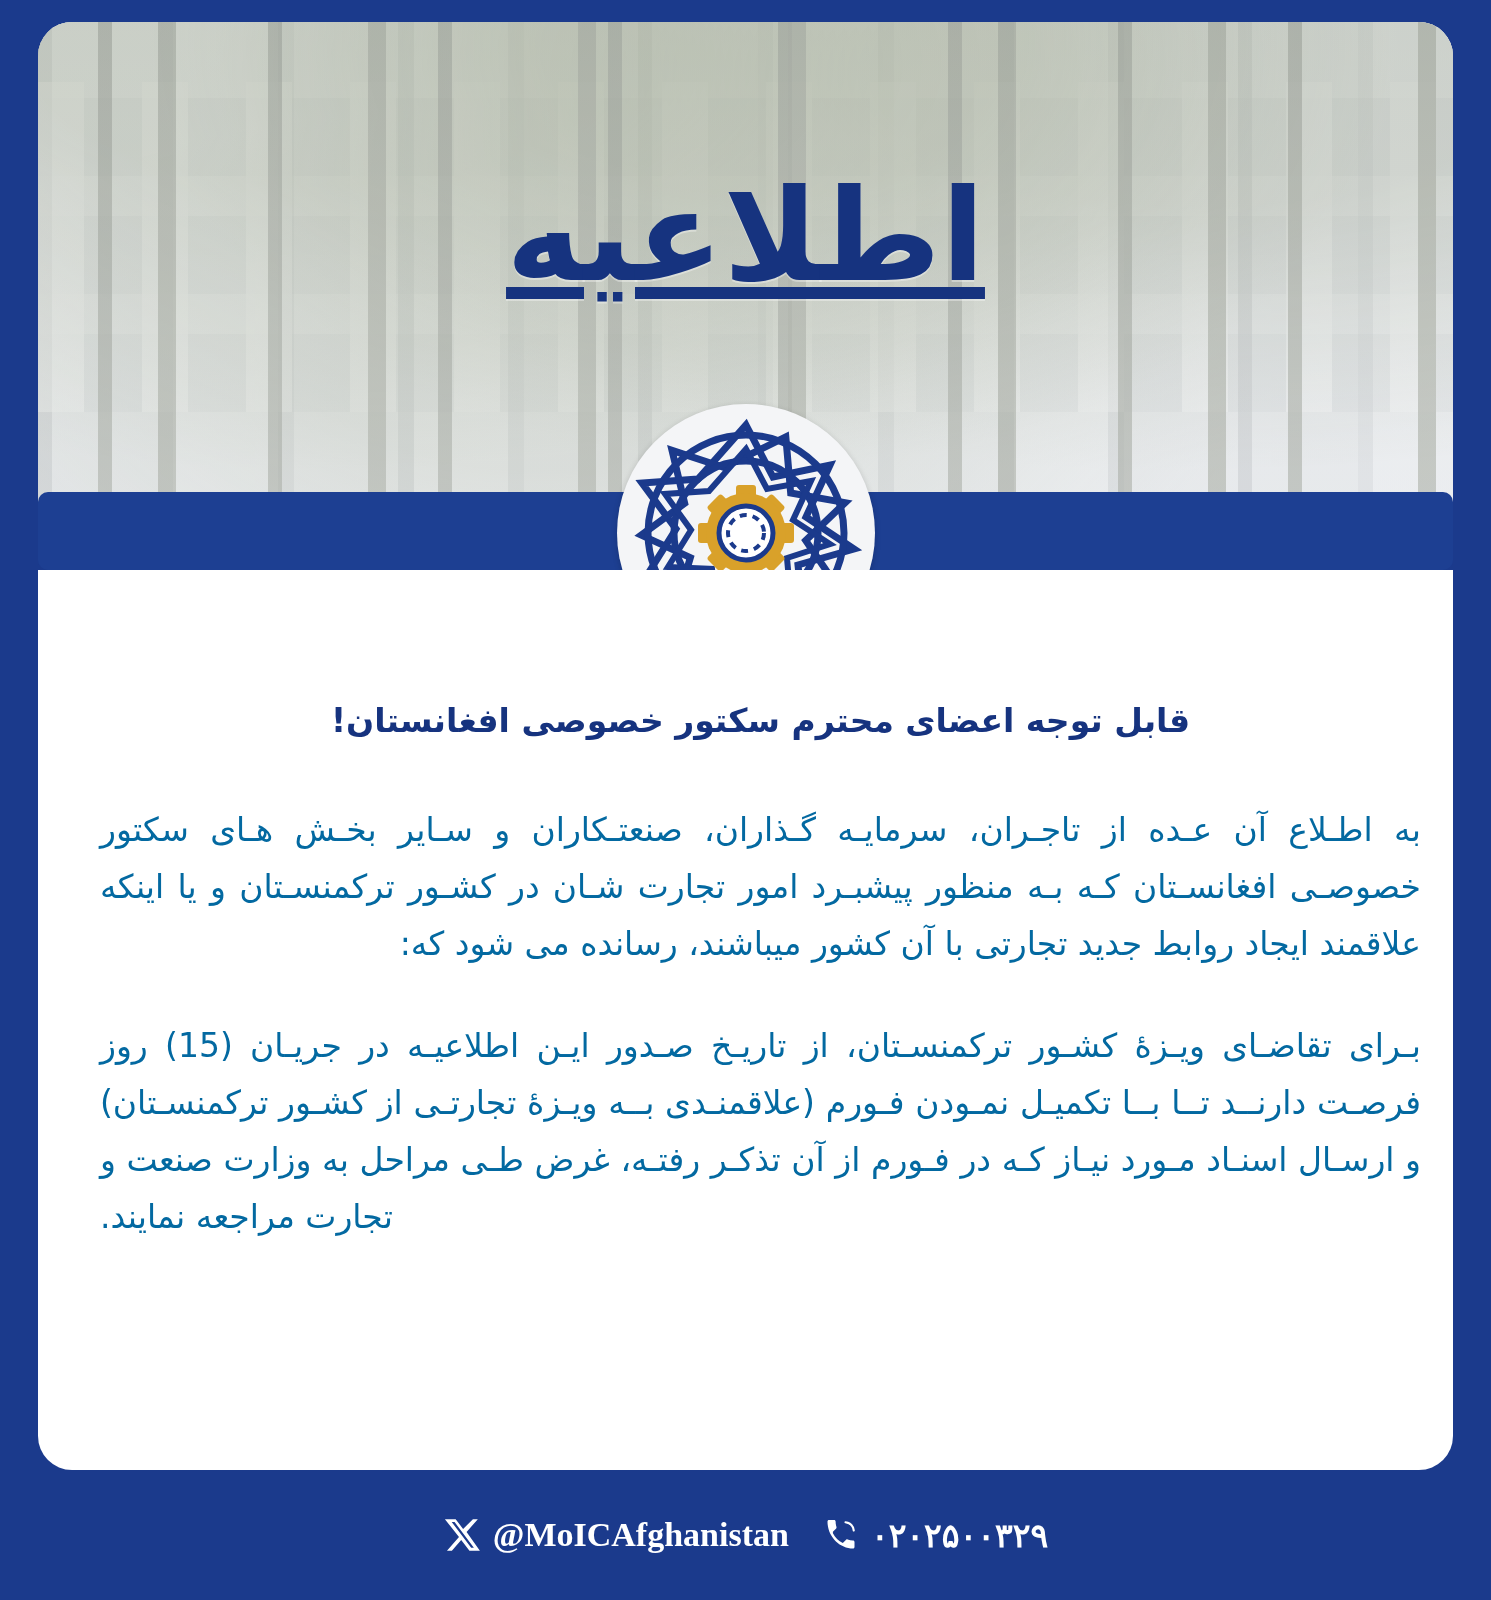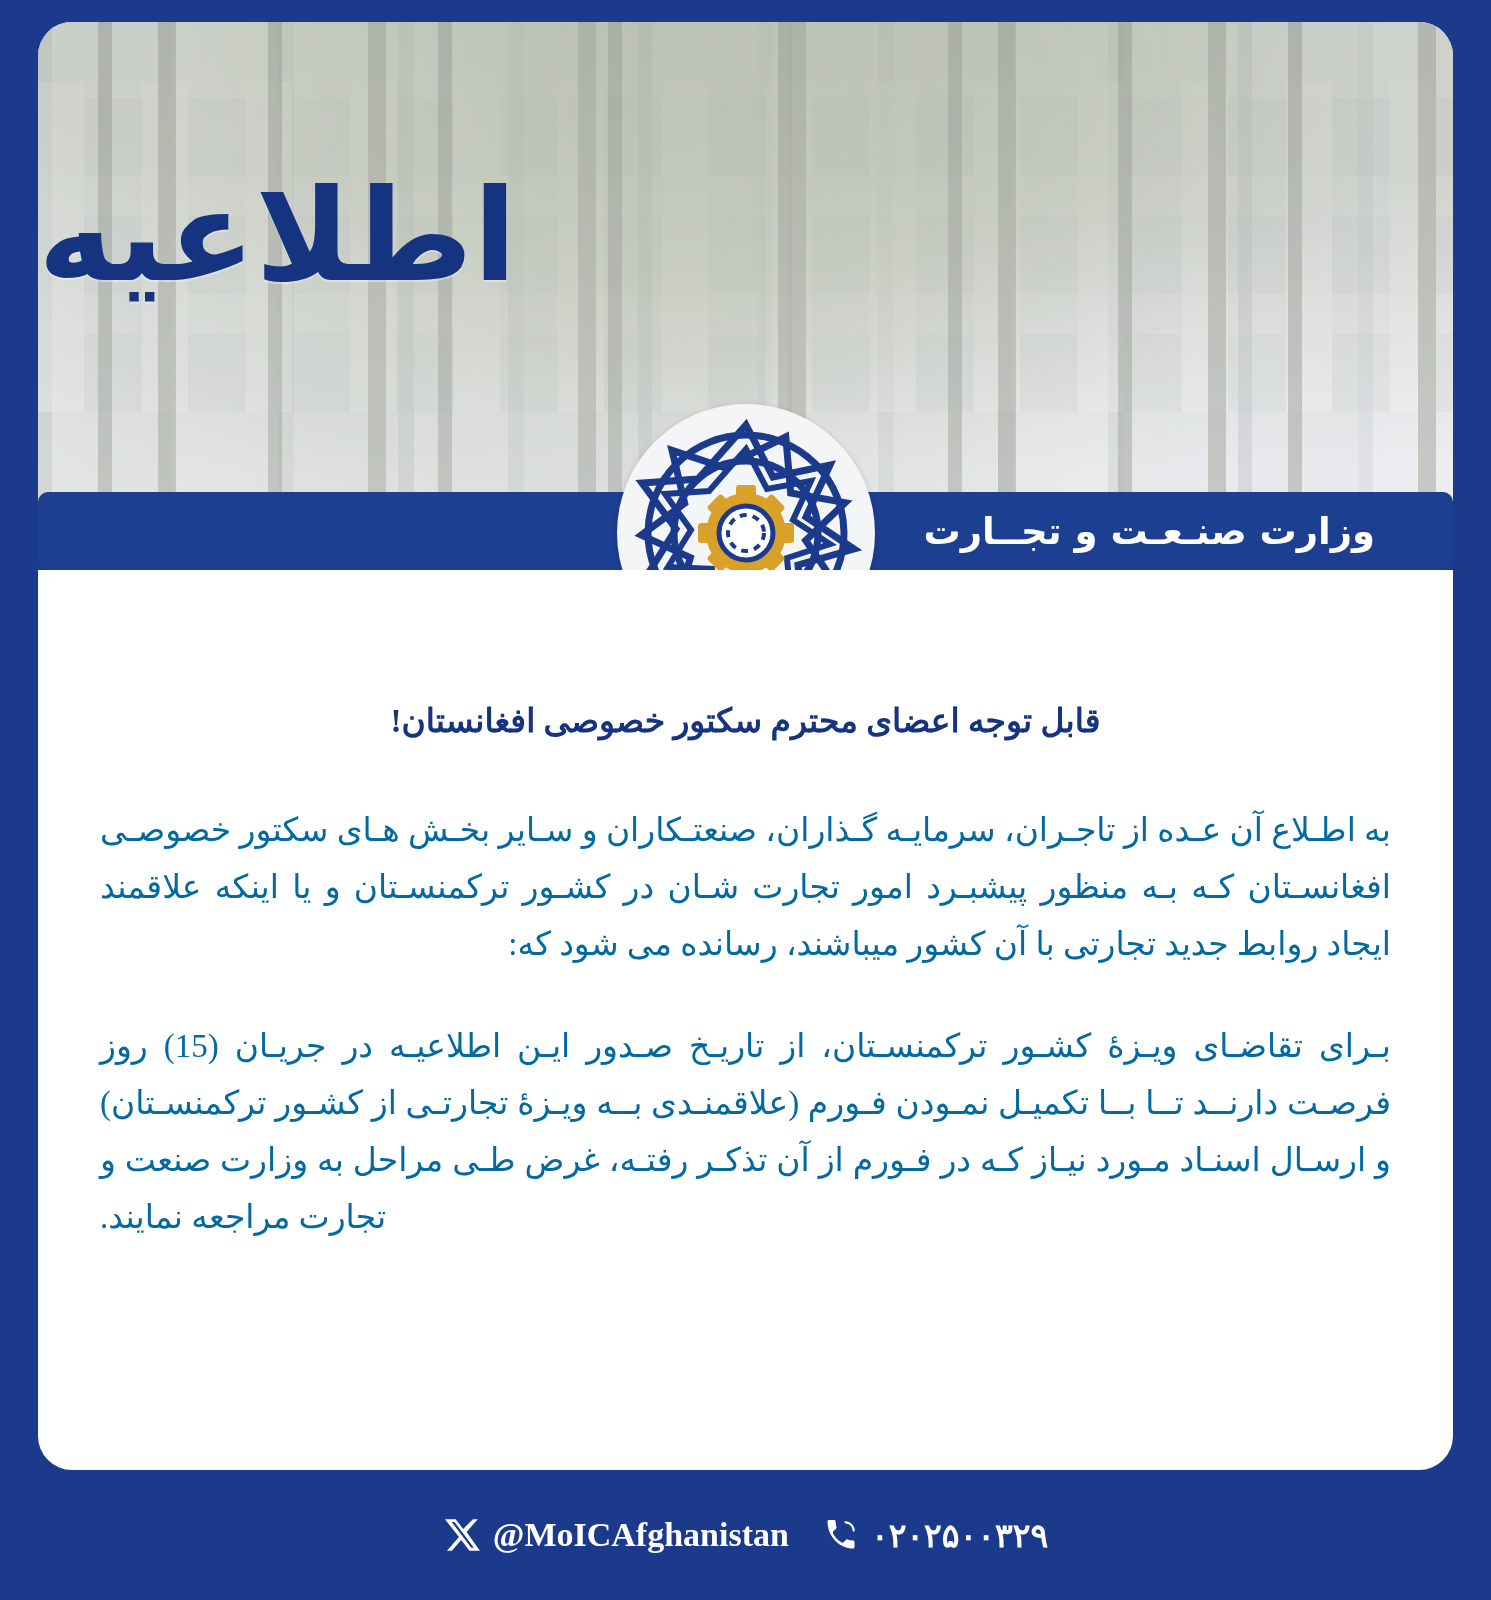--- a/index.html
+++ b/index.html
@@ -75,27 +75,28 @@
     opacity: .85;
   }
   .hero-wash {
     position: absolute; inset: 0;
     background: linear-gradient(to bottom, rgba(236,238,240,0.42), rgba(243,244,246,0.55));
   }
   .hero-title {
     position: absolute;
     left: 0; right: 0;
     top: 150px;
-    text-align: left;
+    text-align: center;
     color: #16337f;
     font-size: 128px;
     font-weight: bold;
     line-height: 1;
     letter-spacing: 0;
     text-shadow: 0 2px 0 rgba(255,255,255,0.35);
+    text-decoration: underline;
   }
 
   
   .ministry-bar {
     position: absolute;
     left: 38px;
     top: 492px;
     width: 1415px;
     height: 78px;
     background: #1d3f92;
@@ -132,22 +133,21 @@
   
   .card {
     position: absolute;
     left: 38px;
     top: 570px;
     width: 1415px;
     height: 900px;
     background: #ffffff;
     border-radius: 0 0 34px 34px;
     box-sizing: border-box;
-    padding: 128px 62px 40px 62px;
-    font-family: Liberation Serif, serif;
+    padding: 128px 32px 40px 62px;
   }
   .card-heading {
     text-align: center;
     color: #16337f;
     font-size: 33px;
     font-weight: bold;
     margin: 0 0 58px 0;
     line-height: 1.4;
   }
   .para {
@@ -193,21 +193,20 @@
 <div class="poster">
 
   <div class="hero">
     <div class="photo"></div>
     <div class="trees"></div>
     <div class="hero-wash"></div>
     <div class="hero-title">اطلاعیه</div>
   </div>
 
   <div class="ministry-bar">
-    <span class="label">وزارت صنـعـت و تجــارت</span>
   </div>
 
   <div class="emblem">
     <svg width="236" height="236" viewBox="0 0 236 236" aria-hidden="true">
       <g transform="translate(118,118)">
 
         <g fill="none" stroke="#1b3a8c" stroke-width="7">
           <g>
             <polygon points="0,-108 27,-56 84,-68 60,-16 108,16 52,32 58,90 6,62 -38,104 -44,46 -100,44 -70,-4 -104,-50 -48,-54"></polygon>
           </g>

